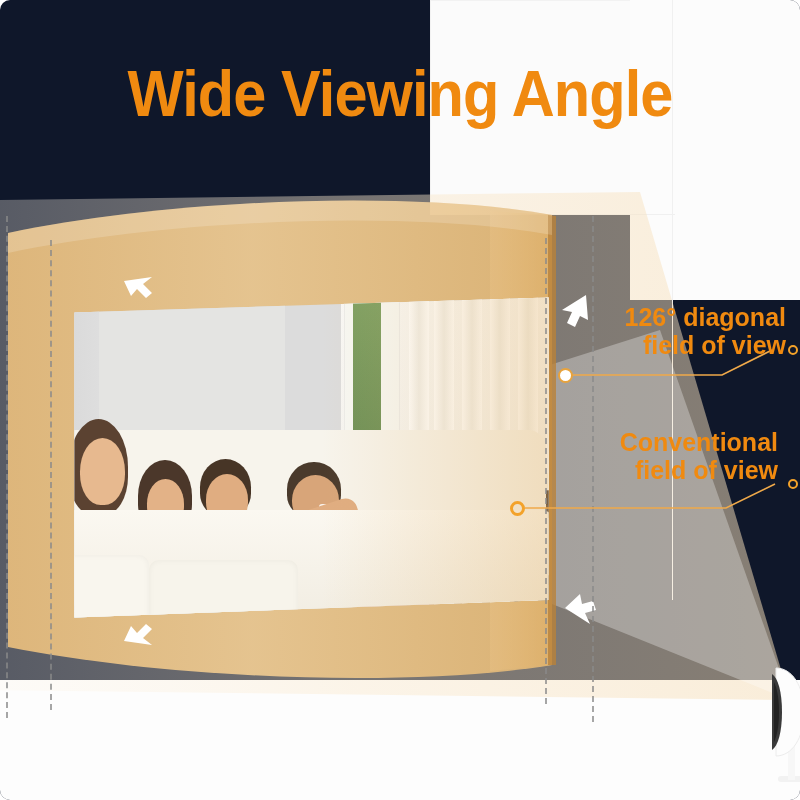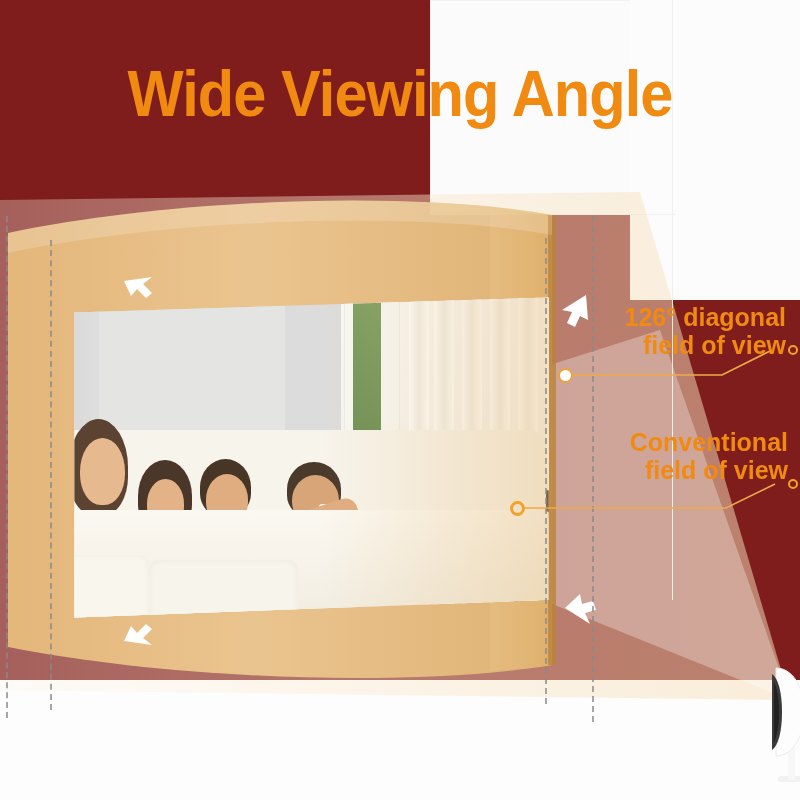--- a/index.html
+++ b/index.html
@@ -4,22 +4,23 @@
 <title>Wide Viewing Angle</title>
 <style>
   * { margin:0; padding:0; box-sizing:border-box; }
   html,body{
     width:800px; height:800px; overflow:hidden;
     font-family:"Liberation Sans", sans-serif;
     background:#ffffff;
   }
   #stage{
     position:relative; width:800px; height:800px;
-    background:#7f1d1d;
+    background:#0f172a;
     overflow:hidden;
+    border-radius:10px;
   }
   
   .backdrop{ position:absolute; inset:0; }
   .bd-wallA{
     position:absolute; left:430px; top:0; width:245px; height:215px;
     background:#fbfbfb; border:1px solid #f2f2f2;
   }
   .bd-wallB{
     position:absolute; left:630px; top:0; width:170px; height:300px;
     background:#fcfcfc;
@@ -129,21 +130,21 @@
 
   
   .label{
     position:absolute; z-index:45;
     color:#F08A10; font-weight:bold;
     font-size:25px; line-height:1.12;
     text-align:right; white-space:nowrap;
     font-family:"Liberation Sans", sans-serif;
   }
   #label-108{ right:14px; top:303px; }
-  #label-conv{ right:12px; top:428px;margin-left:44px; }
+  #label-conv{ right:22px; top:428px;margin-left:44px; }
 
   .leader{ position:absolute; z-index:44; pointer-events:none; }
 
   
   .dot-solid{
     position:absolute; width:15px; height:15px; border-radius:50%;
     background:#ffffff; border:2px solid #E8A33D; z-index:46;
   }
   .dot-ring{
     position:absolute; width:15px; height:15px; border-radius:50%;

